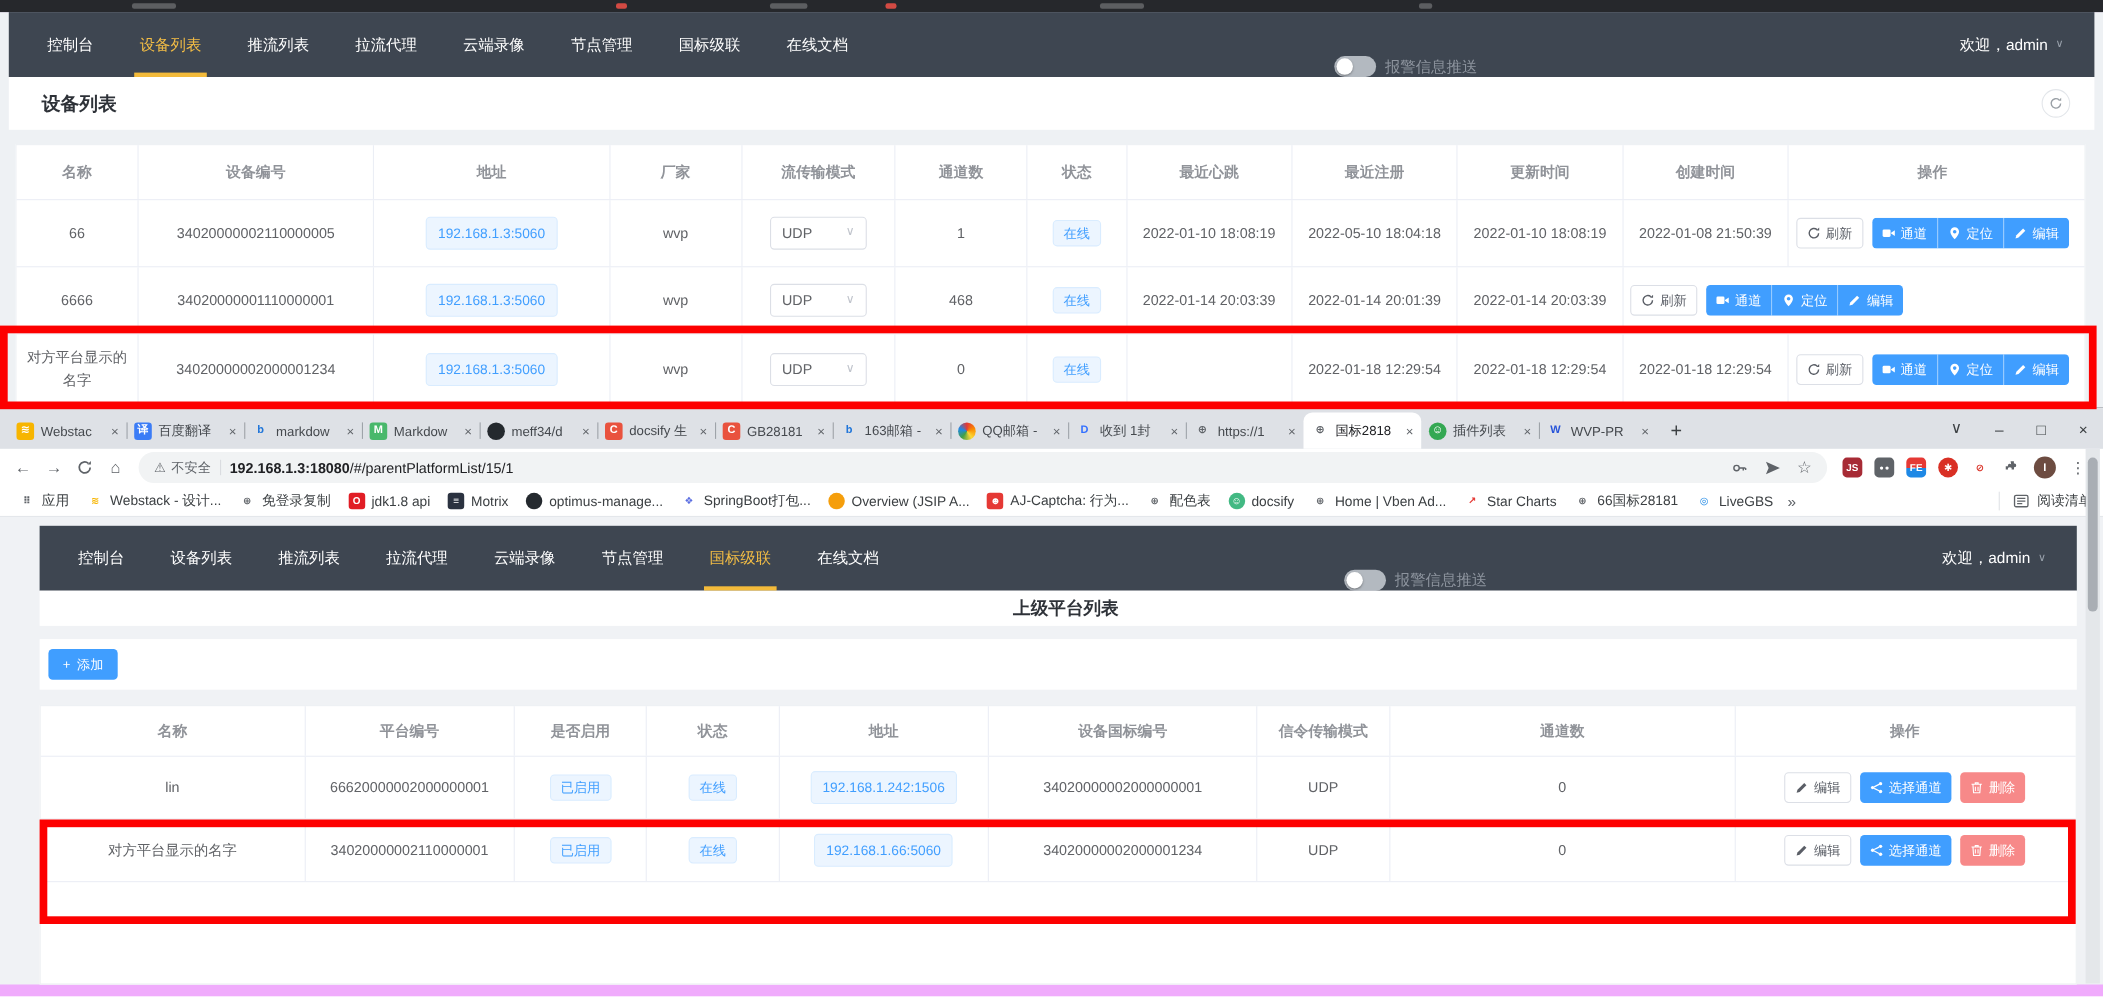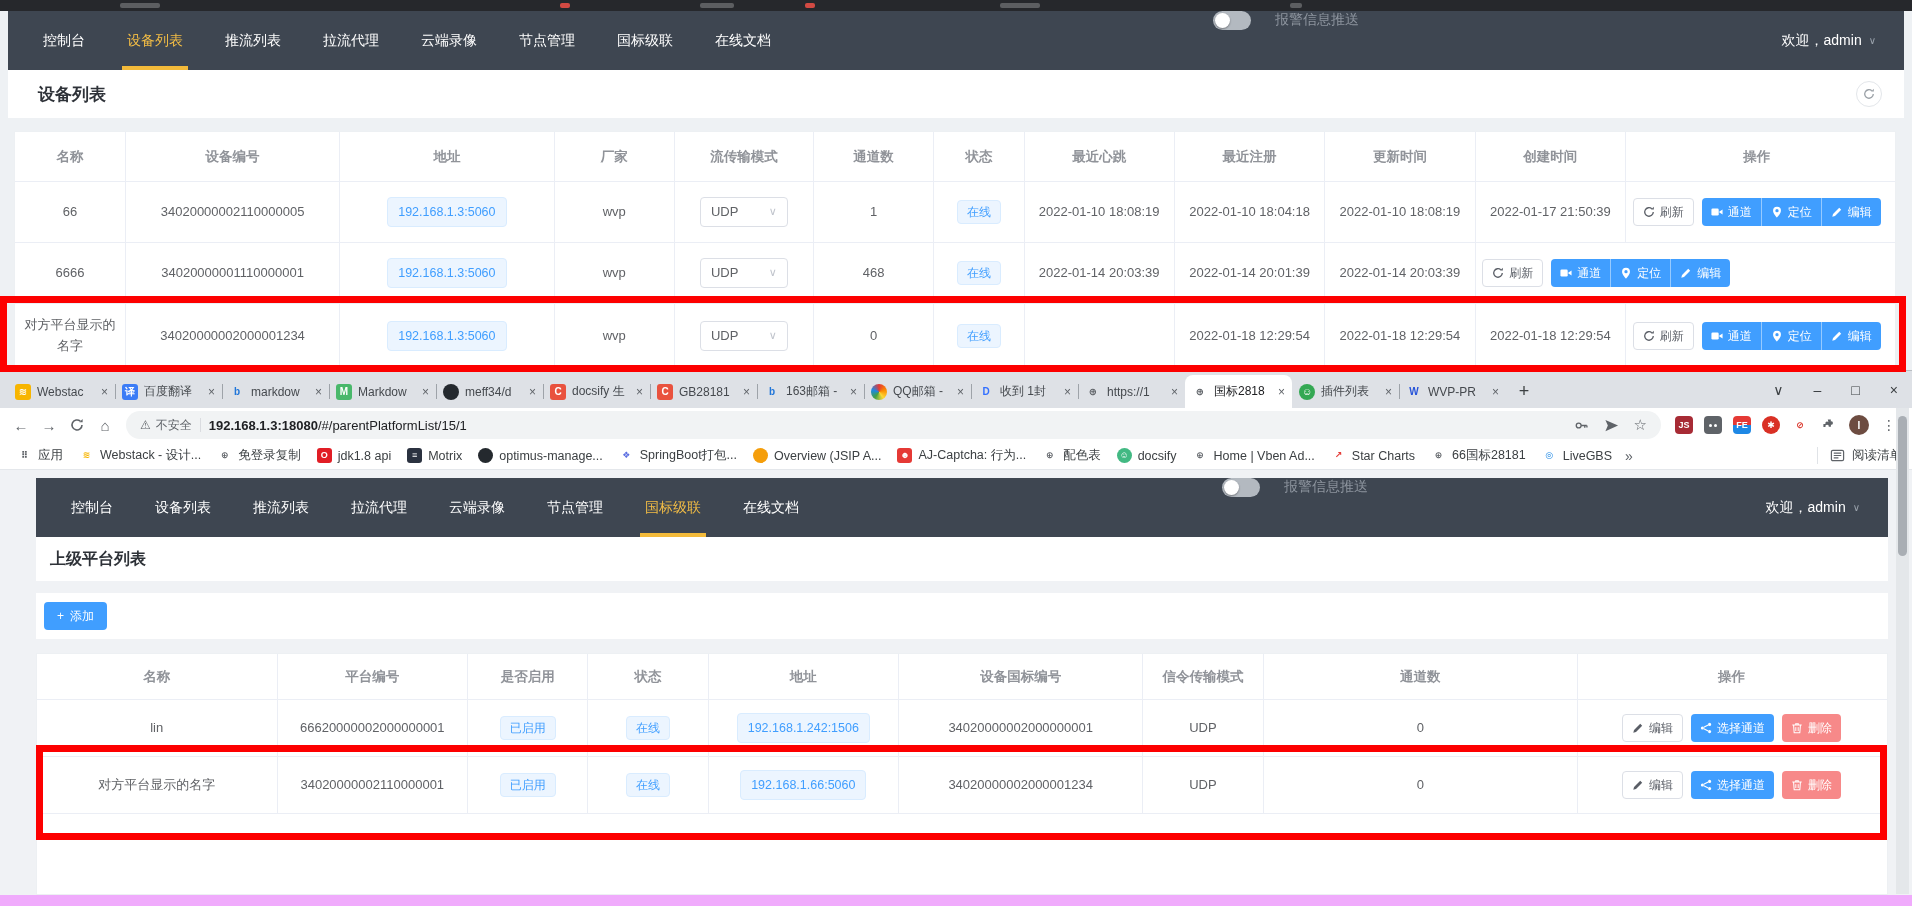--- a/index.html
+++ b/index.html
@@ -10,32 +10,32 @@
   .os-strip{height:11px;background:#26282c;position:relative;}
   .os-strip .frag{position:absolute;top:3px;height:5px;border-radius:2px;background:rgba(255,255,255,.25);}
   .os-strip .frag.red{background:#d24a43;}
   
   .top-app{padding:0 8px;background:#eef1f4;}
   .nav{height:59px;background:#3e4651;display:flex;align-items:stretch;position:relative;}
   .nav-tabs{display:flex;padding-left:14px;}
   .nav-tab{color:#fff;font-size:14px;padding:0 21px;display:flex;align-items:center;position:relative;cursor:pointer;white-space:nowrap;}
   .nav-tab.active{color:#f3bd45;}
   .nav-tab.active::after{content:"";position:absolute;left:16px;right:16px;bottom:0;height:4px;background:#f3ba3a;}
-  .alarm{position:absolute;top:0;height:100%;display:flex;align-items:flex-start;gap:24px;}
+  .alarm{position:absolute;top:0;height:100%;display:flex;align-items:flex-end;gap:8px;}
   .alarm.pos-top{left:1205px;}
   .alarm.pos-inner{left:1186px;}
   .alarm-label{color:#8d949e;font-size:14px;}
   .toggle{width:38px;height:19px;border-radius:10px;background:#b3b9c0;position:relative;cursor:pointer;}
   .toggle .knob{position:absolute;left:2px;top:2px;width:15px;height:15px;border-radius:50%;background:#fff;box-shadow:0 1px 2px rgba(0,0,0,.35);}
   .nav-right{position:absolute;right:28px;top:0;height:100%;display:flex;align-items:center;color:#fff;font-size:14px;cursor:pointer;}
   .chev-small{color:#9aa2ac;font-size:10px;margin-left:7px;}
   
   .title-bar{height:48px;background:#fff;display:flex;align-items:center;position:relative;}
   .title-bar h1{font-size:17px;color:#2e3238;font-weight:700;margin:0;padding-left:30px;}
-  .title-bar.inner{height:44px;}
+  .title-bar.inner{height:32px;justify-content:center;}
   .title-bar.inner h1{padding-left:14px;font-size:16px;}
   .refresh-circle{position:absolute;right:22px;width:26px;height:26px;border:1px solid #e3e6ea;border-radius:50%;
                   display:flex;align-items:center;justify-content:center;color:#9aa0a6;background:#fff;cursor:pointer;}
   .gap13{height:13px;}
   
   .card{background:#fff;border:1px solid #edf0f3;margin:0 8px 0 6px;}
   .tr{display:flex;align-items:stretch;border-bottom:1px solid #ebeef5;min-height:61px;}
   .tr.hdr{min-height:50px;}
   .tr.tall{min-height:65px;}
   .brow{min-height:57px;}
@@ -195,23 +195,23 @@
               <div class="select">
                 <span>UDP</span>
                 <span class="chev">∨</span>
               </div>
             </div>
             <div class="td tc6">1</div>
             <div class="td tc7">
               <span class="tag">在线</span>
             </div>
             <div class="td tc8">2022-01-10 18:08:19</div>
-            <div class="td tc9">2022-01-10 18:04:18</div>
+            <div class="td tc9">2022-05-10 18:04:18</div>
             <div class="td tc10">2022-01-10 18:08:19</div>
-            <div class="td tc11">2022-01-17 21:50:39</div>
+            <div class="td tc11">2022-01-08 21:50:39</div>
             <div class="td tc12 ops">
               <button class="btn plain">
                 <svg class="icon" viewBox="0 0 14 14">
                   <path d="M12 7a5 5 0 1 1-1.7-3.8" fill="none" stroke="currentColor" stroke-width="1.5"></path>
                   <path d="M12.6 1v3.2H9.4z" fill="currentColor"></path>
                 </svg>
                 <span>刷新</span>
               </button>
               <div class="btn-group">
                 <button class="btn">

